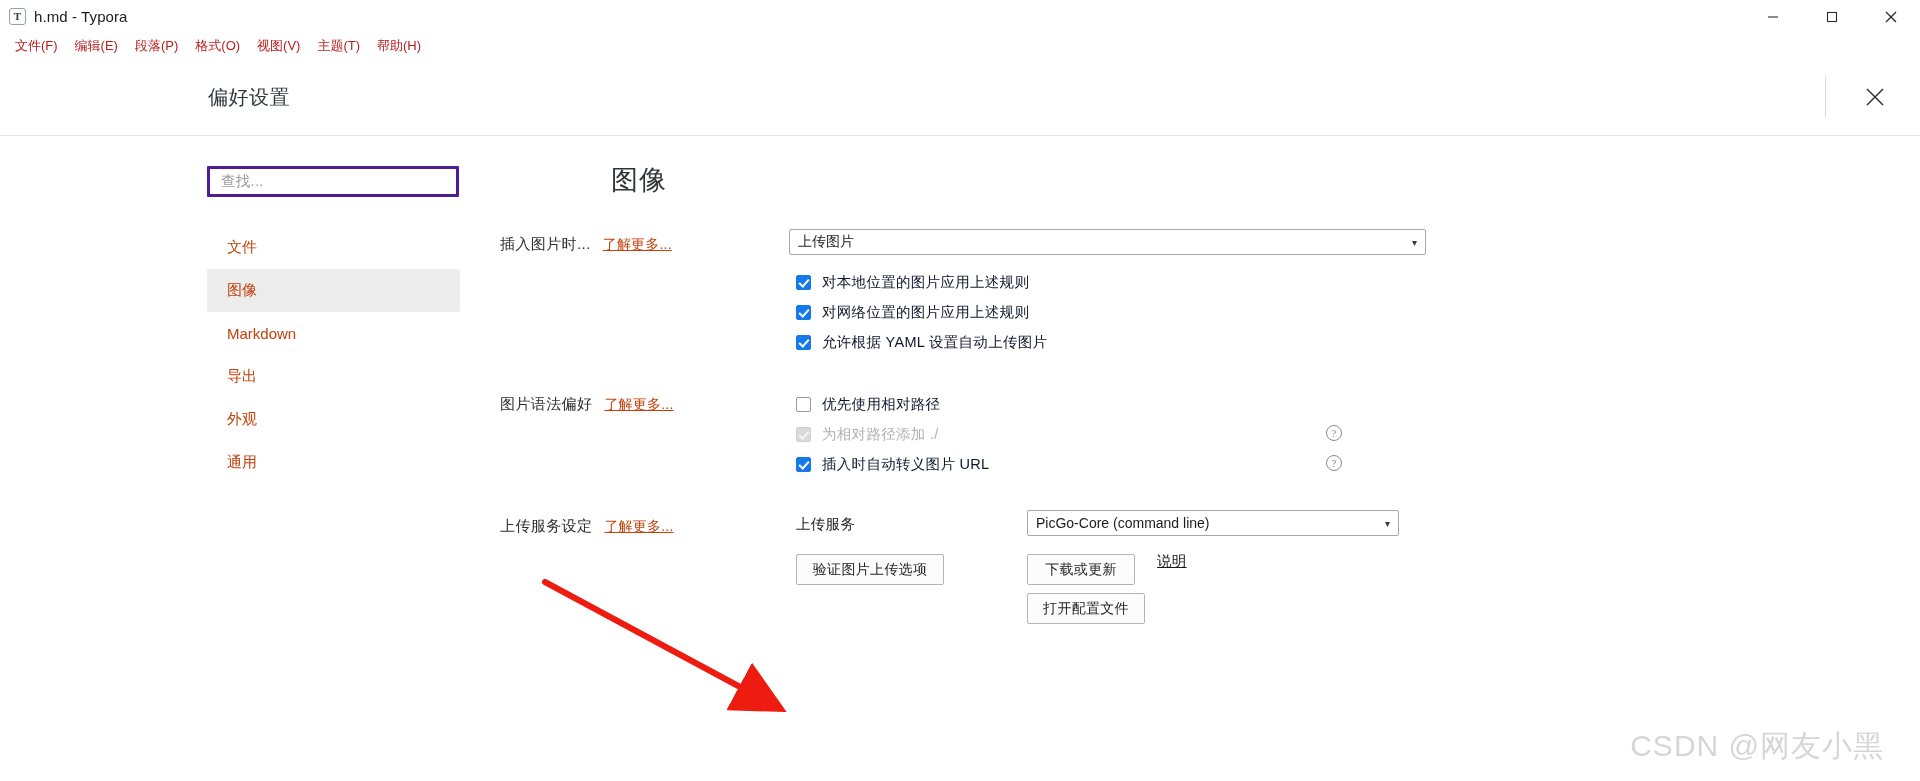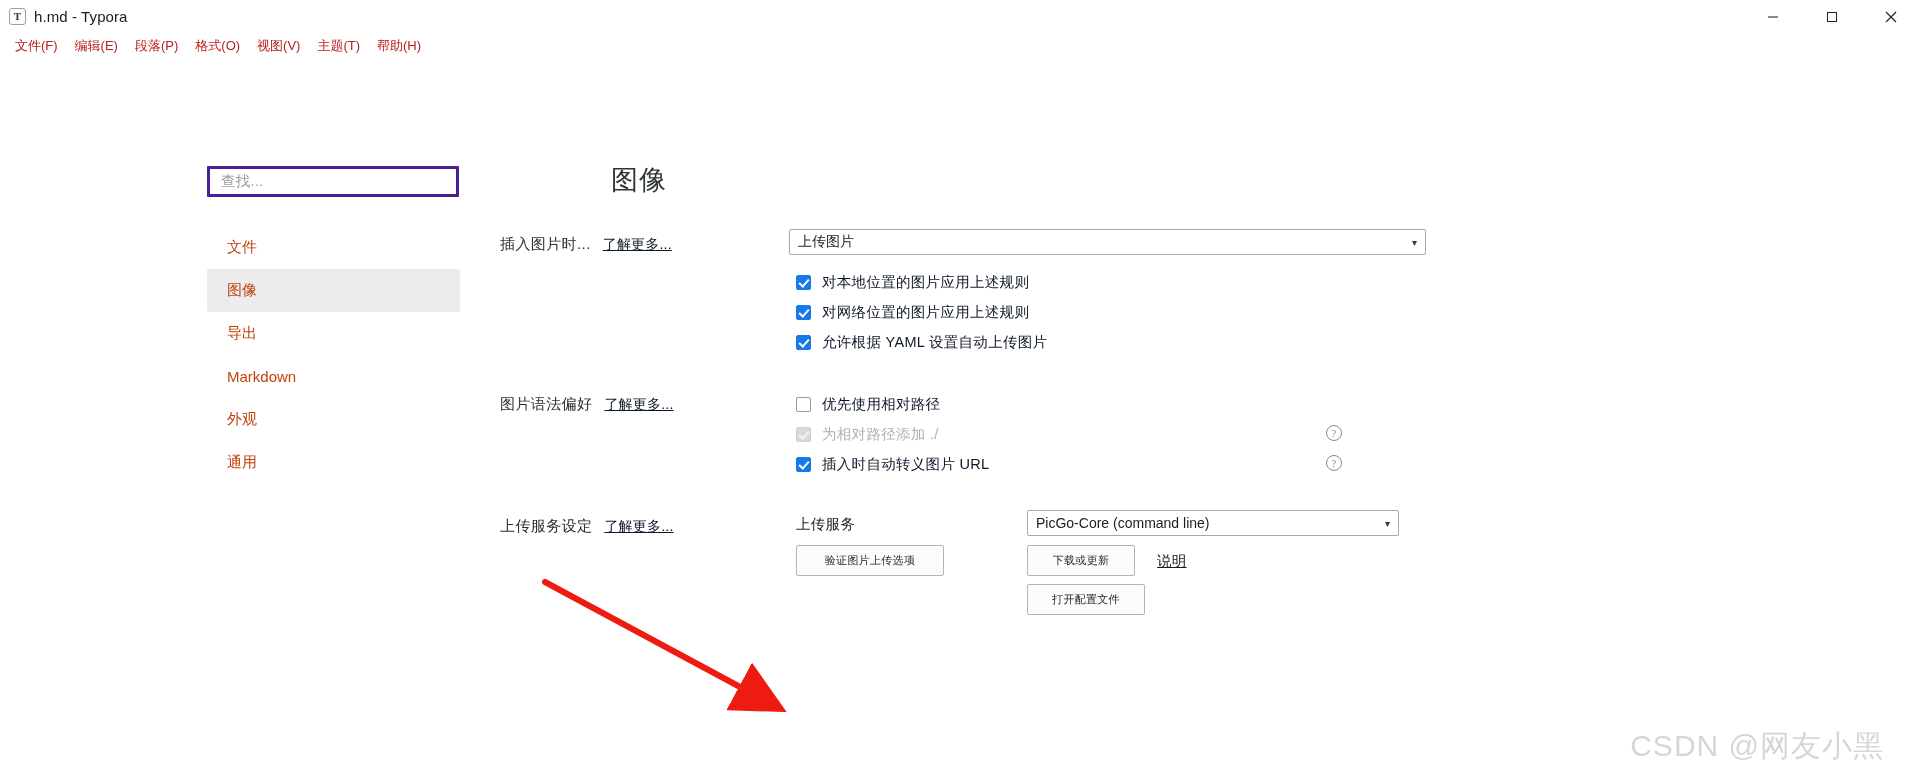--- a/index.html
+++ b/index.html
@@ -87,21 +87,21 @@
   .main-title {
     position: absolute; left: 111px; top: 25px;
     font-size: 27px; color: #2f3437; font-weight: 400; letter-spacing: 1px;
   }
   .label-col {
     position: absolute; display: flex; align-items: baseline; gap: 12px;
     width: 270px; left: 0px;
   }
   .sect-label { font-size: 15px; color: #2e2e2e; letter-spacing: .4px; white-space: nowrap; }
   .learn-more {
-    font-size: 14px; color: #0f172a; text-decoration: underline; white-space: nowrap;
+    font-size: 14px; color: #c2410c; text-decoration: underline; white-space: nowrap;
     letter-spacing: .2px;
   }
 
   .select-box {
     position: absolute; border: 1px solid #a8a8a8; background: #fff; height: 26px;
     display: flex; align-items: center; padding: 0 8px; border-radius: 2px;
     font-size: 14px; color: #1d1d1d;
   }
   .select-box .caret { margin-left: auto; font-size: 10px; color: #3a3a3a; }
 
@@ -122,21 +122,21 @@
 
   .help-icon {
     position: absolute; width: 16px; height: 16px; border: 1.3px solid #8b8b8b;
     border-radius: 50%; color: #8b8b8b; font-size: 11px; line-height: 14px;
     text-align: center; font-family: "Liberation Serif", serif;
   }
 
   .btn {
     position: absolute; border: 1px solid #b4b4b4; background: #fcfcfc;
     height: 31px; display: flex; align-items: center; justify-content: center;
-    font-size: 11px; color: #1f1f1f; border-radius: 2px; letter-spacing: .3px;
+    font-size: 14px; color: #1f1f1f; border-radius: 2px; letter-spacing: .3px; margin-top: 9px;
   }
 
   .plain-text { position: absolute; font-size: 14.5px; color: #222; letter-spacing: .3px; }
   .link-text {
     position: absolute; font-size: 14.5px; color: #1a1a1a; text-decoration: underline;
     letter-spacing: .3px;
   }
 
   
   .arrow-svg { position: absolute; left: 540px; top: 440px; pointer-events: none; }
@@ -181,39 +181,51 @@
   <div class="menubar">
     <div class="menu-item">文件(F)</div>
     <div class="menu-item">编辑(E)</div>
     <div class="menu-item">段落(P)</div>
     <div class="menu-item">格式(O)</div>
     <div class="menu-item">视图(V)</div>
     <div class="menu-item">主题(T)</div>
     <div class="menu-item">帮助(H)</div>
   </div>
 
+  <div class="pref-header">
+    <div class="pref-title">偏好设置</div>
+    <div class="pref-header-right">
+      <div class="pref-divider"></div>
+      <div class="pref-close">
+        <svg width="22" height="22" viewBox="0 0 22 22">
+            <line x1="3" y1="3" x2="19" y2="19" stroke="currentColor" stroke-width="1.5"></line>
+            <line x1="19" y1="3" x2="3" y2="19" stroke="currentColor" stroke-width="1.5"></line>
+          </svg>
+      </div>
+    </div>
+  </div>
 
   <div class="pref-body">
 
     <div class="sidebar">
       <div class="search-box">
         <span class="ph">查找...</span>
       </div>
       <div class="side-list">
         <div class="side-item">
             <span>文件</span>
           </div>
         <div class="side-item active">
             <span>图像</span>
           </div>
         <div class="side-item">
+            <span>Markdown</span>
+          </div>
+        <div class="side-item">
             <span>导出</span>
-          </div>
-        <div class="side-item">
-            <span>Markdown</span>
           </div>
         <div class="side-item">
             <span>外观</span>
           </div>
         <div class="side-item">
             <span>通用</span>
           </div>
       </div>
     </div>
 

